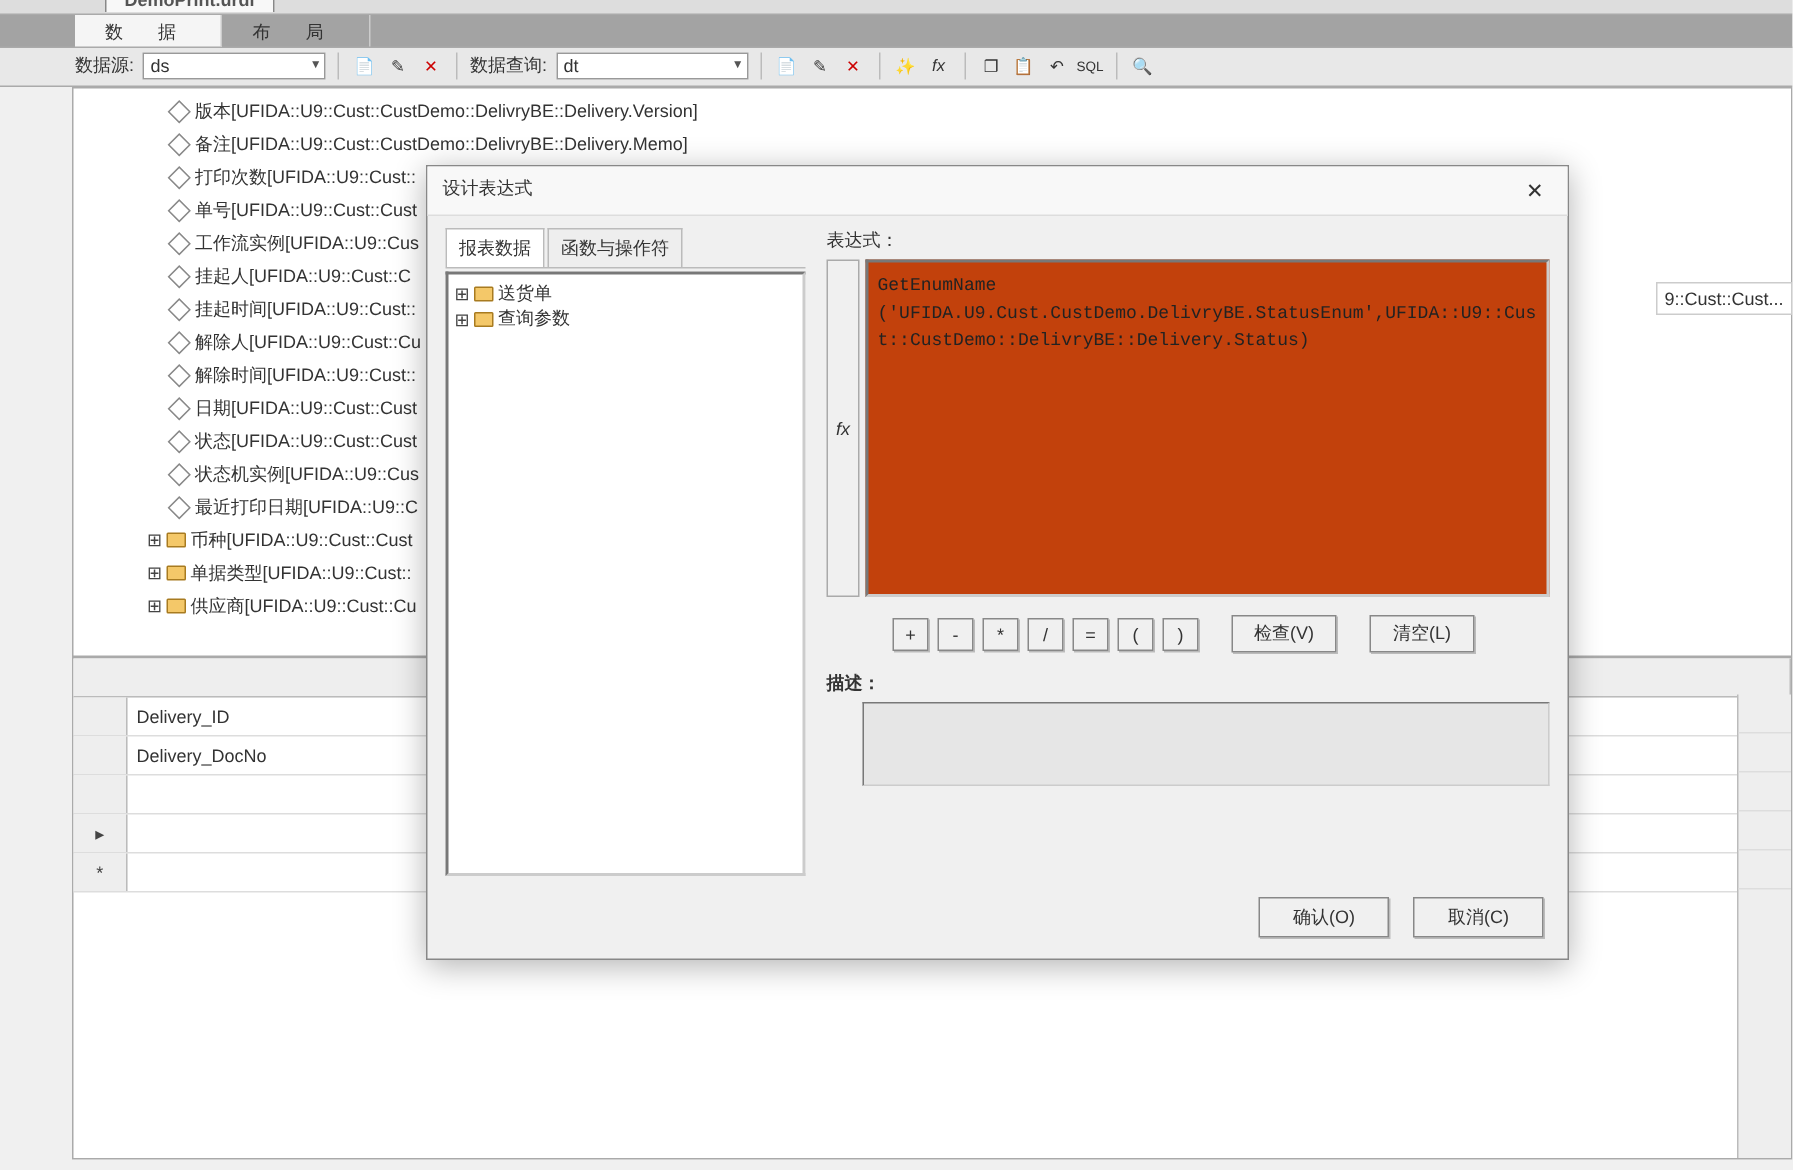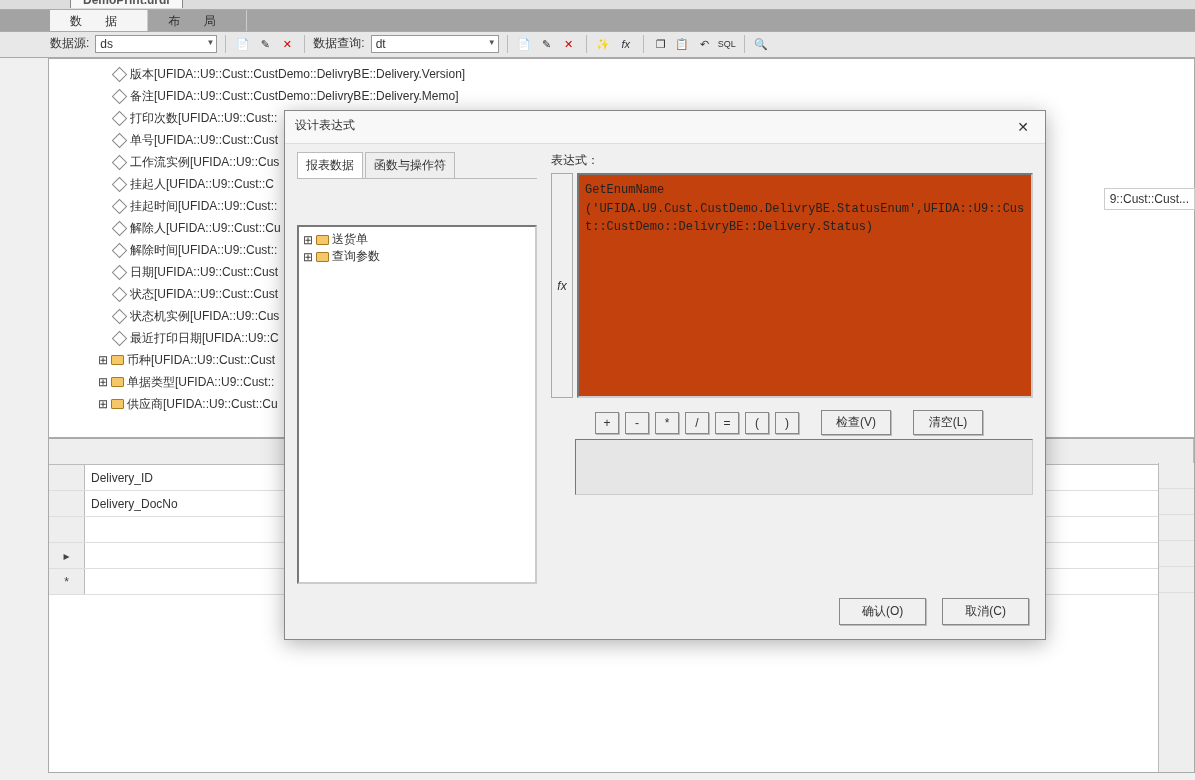--- a/index.html
+++ b/index.html
@@ -226,21 +226,20 @@
 .dlg-body {
   display: flex;
   flex: 1;
   padding: 8px 12px 4px 12px;
   gap: 14px;
 }
 .dlg-left {
   width: 240px;
   display: flex;
   flex-direction: column;
-  gap: 44px;
 }
 .dlg-tabs {
   display: flex;
   border-bottom: 1px solid #bbb;
 }
 .dlg-tab {
   padding: 4px 8px;
   border: 1px solid #bbb;
   border-bottom: none;
   background: #eee;
@@ -546,20 +545,21 @@
         <div class="op-btn">*</div>
         <div class="op-btn">/</div>
         <div class="op-btn">=</div>
         <div class="op-btn">(</div>
         <div class="op-btn">)</div>
         <div style="width:10px"></div>
         <div class="op-btn wide-btn">检查(V)</div>
         <div style="width:10px"></div>
         <div class="op-btn wide-btn">清空(L)</div>
       </div>
+      <div class="desc-label">描述：</div>
       <div class="desc-box"></div>
     </div>
   </div>
   <div class="dlg-footer">
     <div class="footer-btn">确认(O)</div>
     <div class="footer-btn">取消(C)</div>
   </div>
 </div>
 
 </body></html>

